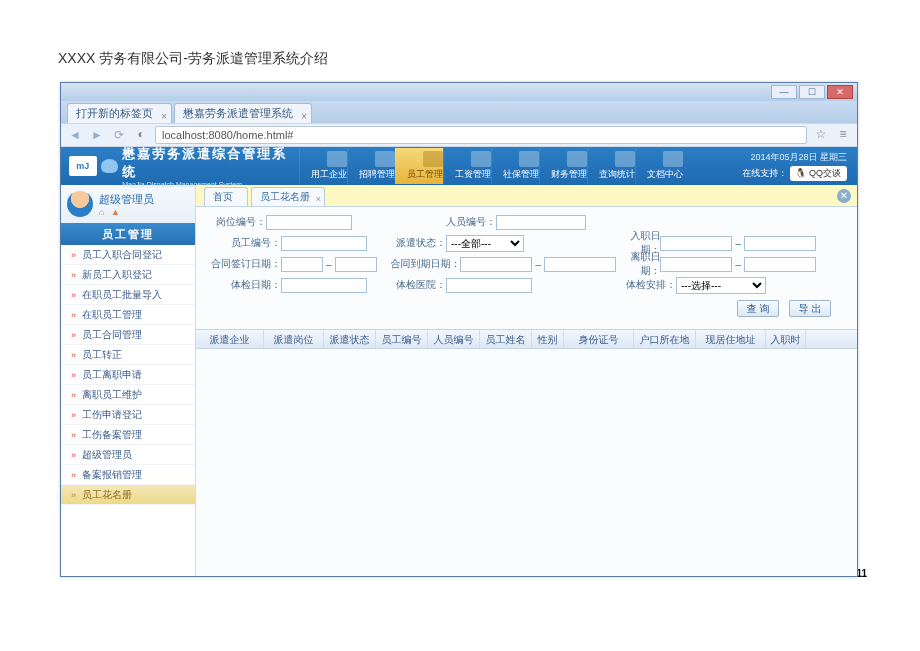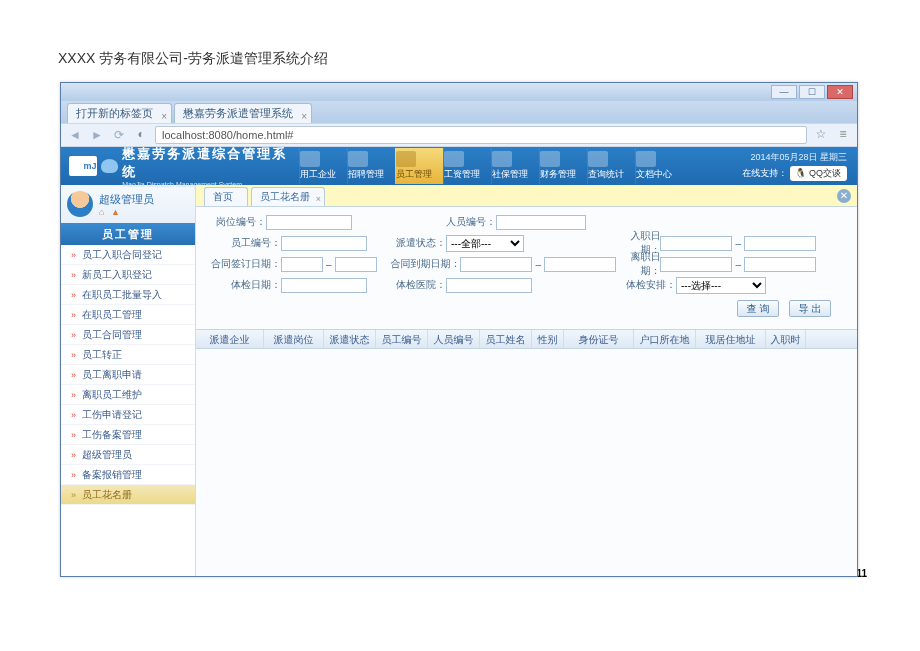--- a/index.html
+++ b/index.html
@@ -18,26 +18,26 @@
 .browser-tab { height:20px; background:#f0f5fb; border:1px solid #a5bdd8; border-bottom:none; border-radius:3px 3px 0 0; padding:0 18px 0 8px; font-size:11px; line-height:19px; color:#3a5a7f; position:relative; cursor:pointer; }
 .browser-tab .tab-x { position:absolute; right:4px; top:3px; font-size:10px; color:#888; }
 
 .addr-bar { height:24px; background:#eaf1fa; border-top:1px solid #cdd9e8; border-bottom:1px solid #cdd9e8; display:flex; align-items:center; padding:0 6px; gap:6px; }
 .nav-btn { width:16px; height:16px; color:#9aaec4; font-size:12px; text-align:center; line-height:16px; cursor:pointer; }
 .url-box { flex:1; height:18px; background:#fff; border:1px solid #b8c7d9; border-radius:2px; font-size:11px; padding:0 6px; line-height:16px; color:#555; }
 .addr-icon { width:16px; height:16px; color:#888; font-size:12px; text-align:center; }
 
 .app-header { height:38px; background:linear-gradient(#2b7ec6,#1e6ab0); display:flex; align-items:center; color:#fff; padding:0 8px; position:relative; }
 .logo-block { display:flex; align-items:center; gap:4px; width:230px; }
-.logo-icon { width:28px; height:20px; background:#fff; border-radius:2px; color:#2b7ec6; font-size:9px; font-weight:bold; text-align:right; line-height:20px; }
+.logo-icon { width:28px; height:20px; background:#fff; border-radius:2px; color:#2b7ec6; font-size:9px; font-weight:bold; text-align:center; line-height:20px; }
 .cloud-icon { width:18px; height:14px; background:#8fc5ef; border-radius:50% 50% 40% 40%; }
 .sys-title { font-size:13px; font-weight:bold; letter-spacing:2px; }
 .sys-sub { font-size:7px; color:#cfe4f6; }
 .nav-menu { display:flex; gap:0; }
-.nav-item { width:48px; height:36px; display:flex; flex-direction:column; align-items:flex-start; justify-content:center; font-size:9px; cursor:pointer; border-left:1px solid rgba(255,255,255,.1); }
+.nav-item { width:48px; height:36px; display:flex; flex-direction:column; align-items:flex-end; justify-content:center; font-size:9px; cursor:pointer; border-left:1px solid rgba(255,255,255,.1); }
 .nav-item.active { background:linear-gradient(#f5d97a,#e8b43a); color:#6b4a0a; }
 .nav-ico { width:20px; height:16px; background:rgba(255,255,255,.3); border-radius:2px; margin-bottom:1px; }
 .nav-item.active .nav-ico { background:rgba(139,90,0,.3); }
 .header-right { position:absolute; right:10px; top:4px; font-size:9px; text-align:right; }
 .date-line { color:#e0eefb; margin-bottom:2px; }
 .qq-btn { display:inline-block; background:#fff; color:#333; border-radius:3px; padding:1px 6px; font-size:9px; cursor:pointer; }
 .qq-btn::before { content:"🐧"; font-size:9px; margin-right:2px; }
 
 .app-body { display:flex; height:calc(100% - 102px); }
 

